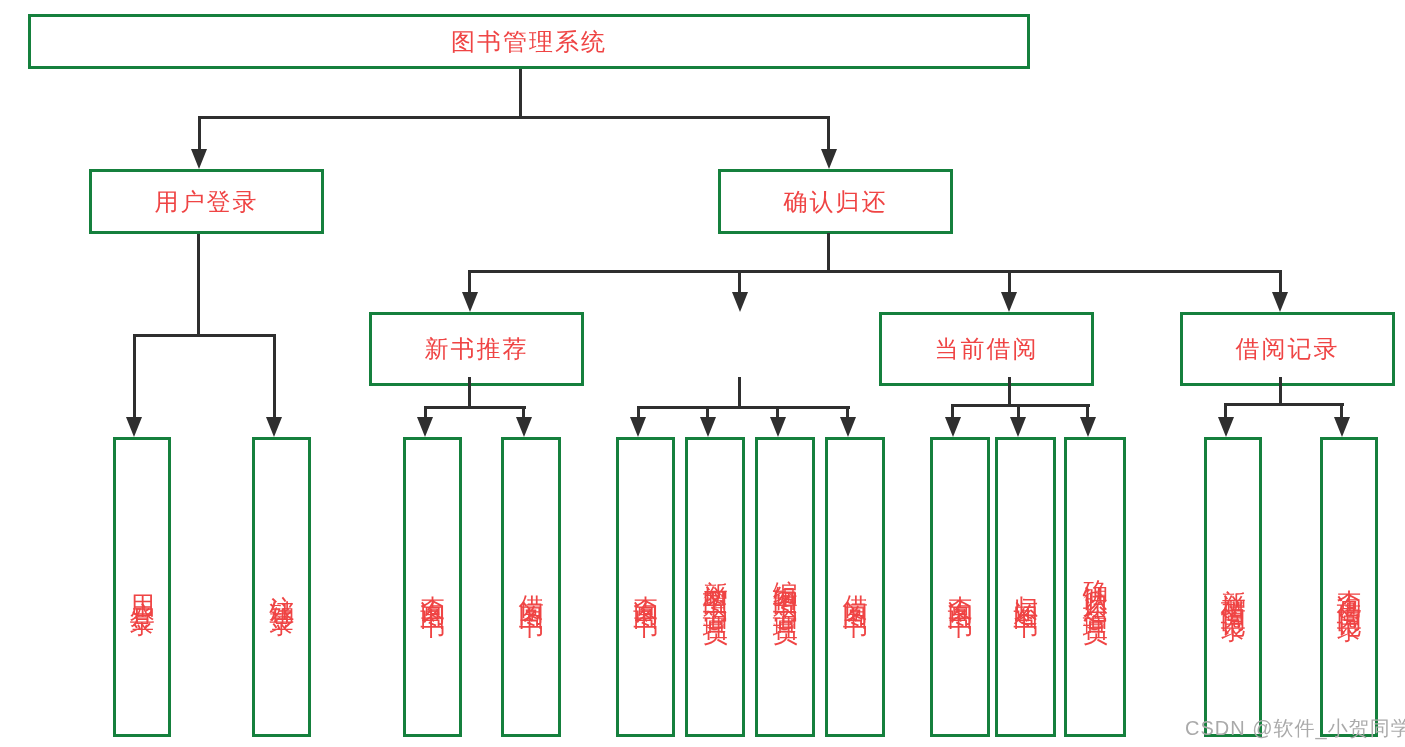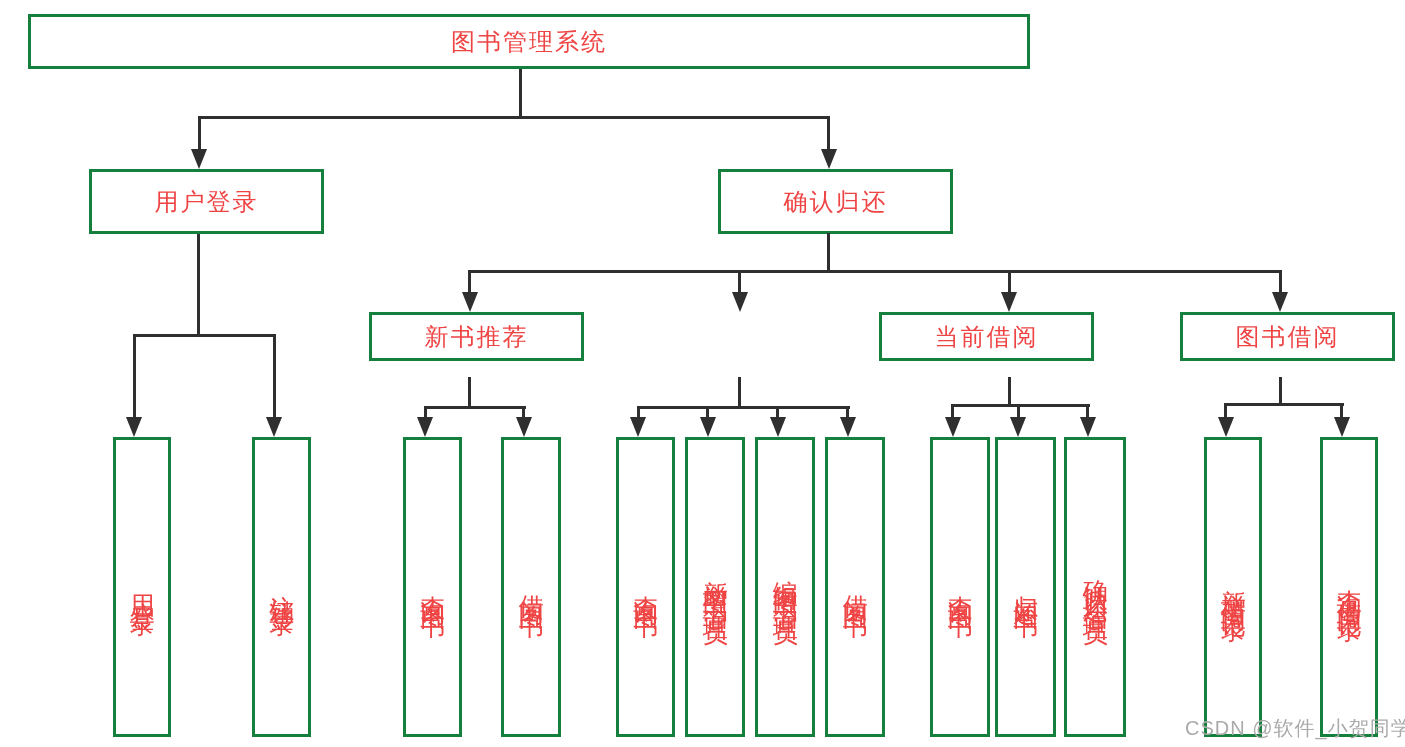--- a/index.html
+++ b/index.html
@@ -15,21 +15,21 @@
     align-items:center;
     justify-content:center;
     color:#ef4444;
     font-size:24px;
     letter-spacing:2px;
     white-space:nowrap;
     margin-left:7px;
   }
   .root{left:21px;top:14px;width:1002px;height:55px;}
   .lvl1{width:235px;height:65px;top:169px;}
-  .lvl2{width:215px;height:49px;top:312px;}
+  .lvl2{width:215px;height:74px;top:312px;}
   .leaf{
     top:437px;height:300px;
     writing-mode:vertical-rl;
     text-orientation:mixed;
     font-size:25px;
     line-height:1.1;
     letter-spacing:6px;
   }
   .ln{position:absolute;background:#2f2f2f;}
   .arr{
@@ -78,21 +78,21 @@
   <div class="arr" style="left:462px;top:292px;"></div>
   <div class="ln" style="left:738px;top:270px;width:3px;height:24px;"></div>
   <div class="arr" style="left:732px;top:292px;"></div>
   <div class="ln" style="left:1008px;top:270px;width:3px;height:24px;"></div>
   <div class="arr" style="left:1001px;top:292px;"></div>
   <div class="ln" style="left:1279px;top:270px;width:3px;height:24px;"></div>
   <div class="arr" style="left:1272px;top:292px;"></div>
 
   <div class="box lvl2" style="left:362px;">新书推荐</div>
   <div class="box lvl2" style="left:872px;">当前借阅</div>
-  <div class="box lvl2" style="left:1173px;">图书借阅</div>
+  <div class="box lvl2" style="left:1173px;">借阅记录</div>
 
   <div class="ln" style="left:468px;top:377px;width:3px;height:31px;"></div>
   <div class="ln" style="left:424px;top:406px;width:102px;height:3px;"></div>
   <div class="ln" style="left:424px;top:406px;width:3px;height:13px;"></div>
   <div class="arr" style="left:417px;top:417px;"></div>
   <div class="ln" style="left:522px;top:406px;width:3px;height:13px;"></div>
   <div class="arr" style="left:516px;top:417px;"></div>
 
   <div class="ln" style="left:738px;top:377px;width:3px;height:31px;"></div>
   <div class="ln" style="left:637px;top:406px;width:213px;height:3px;"></div>

